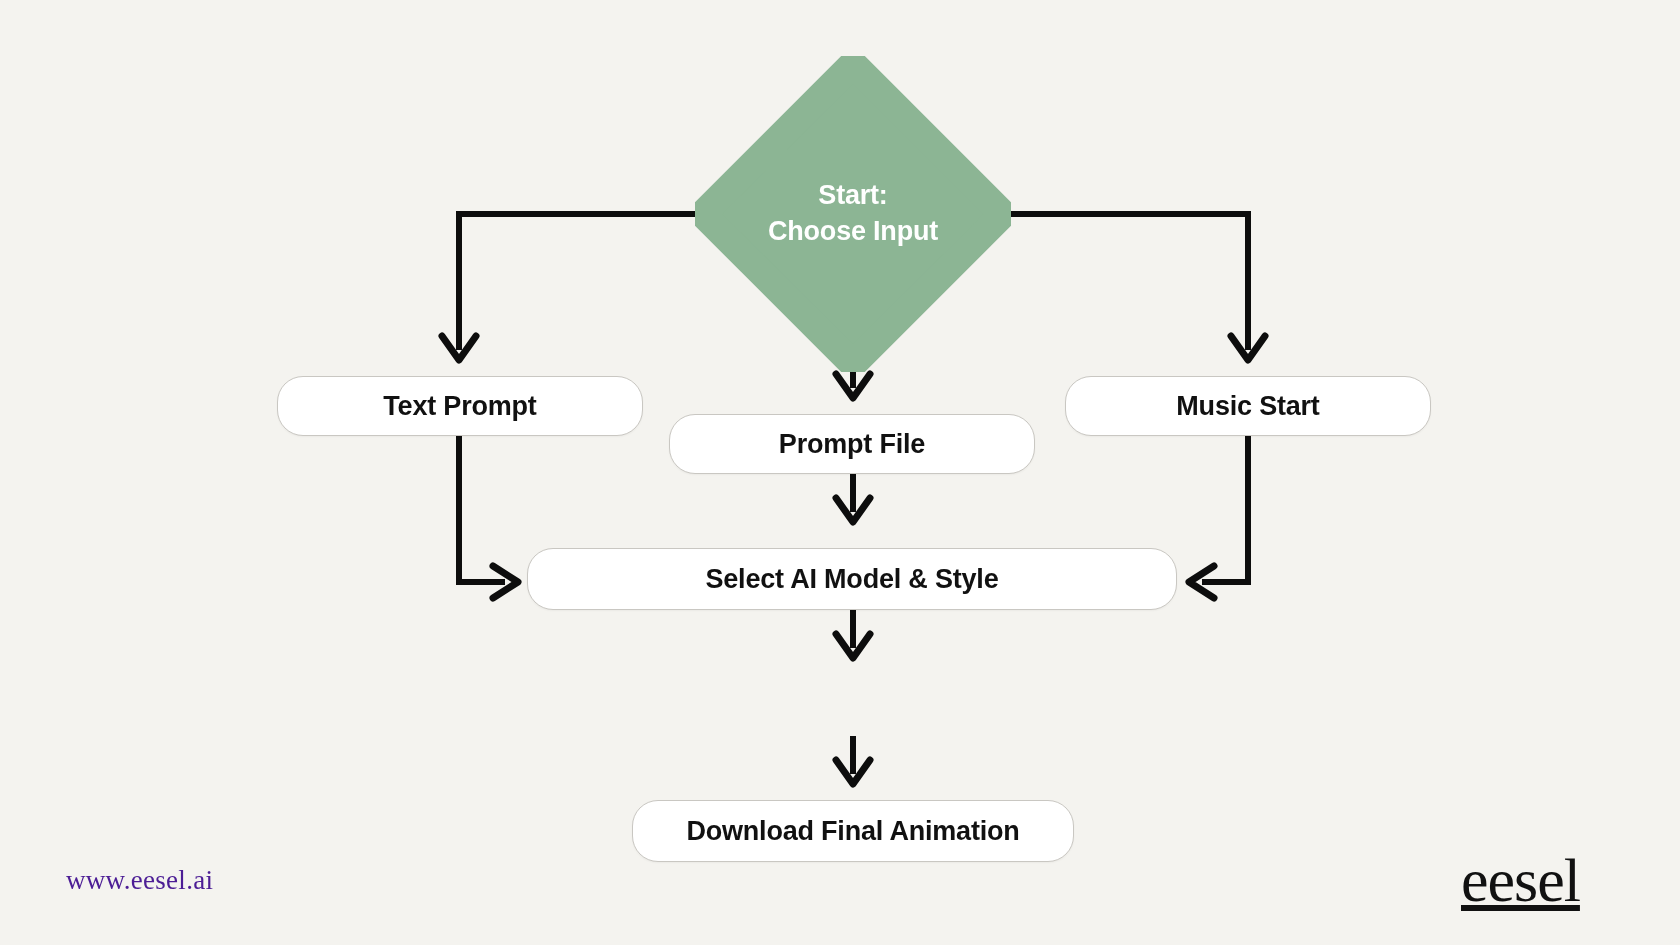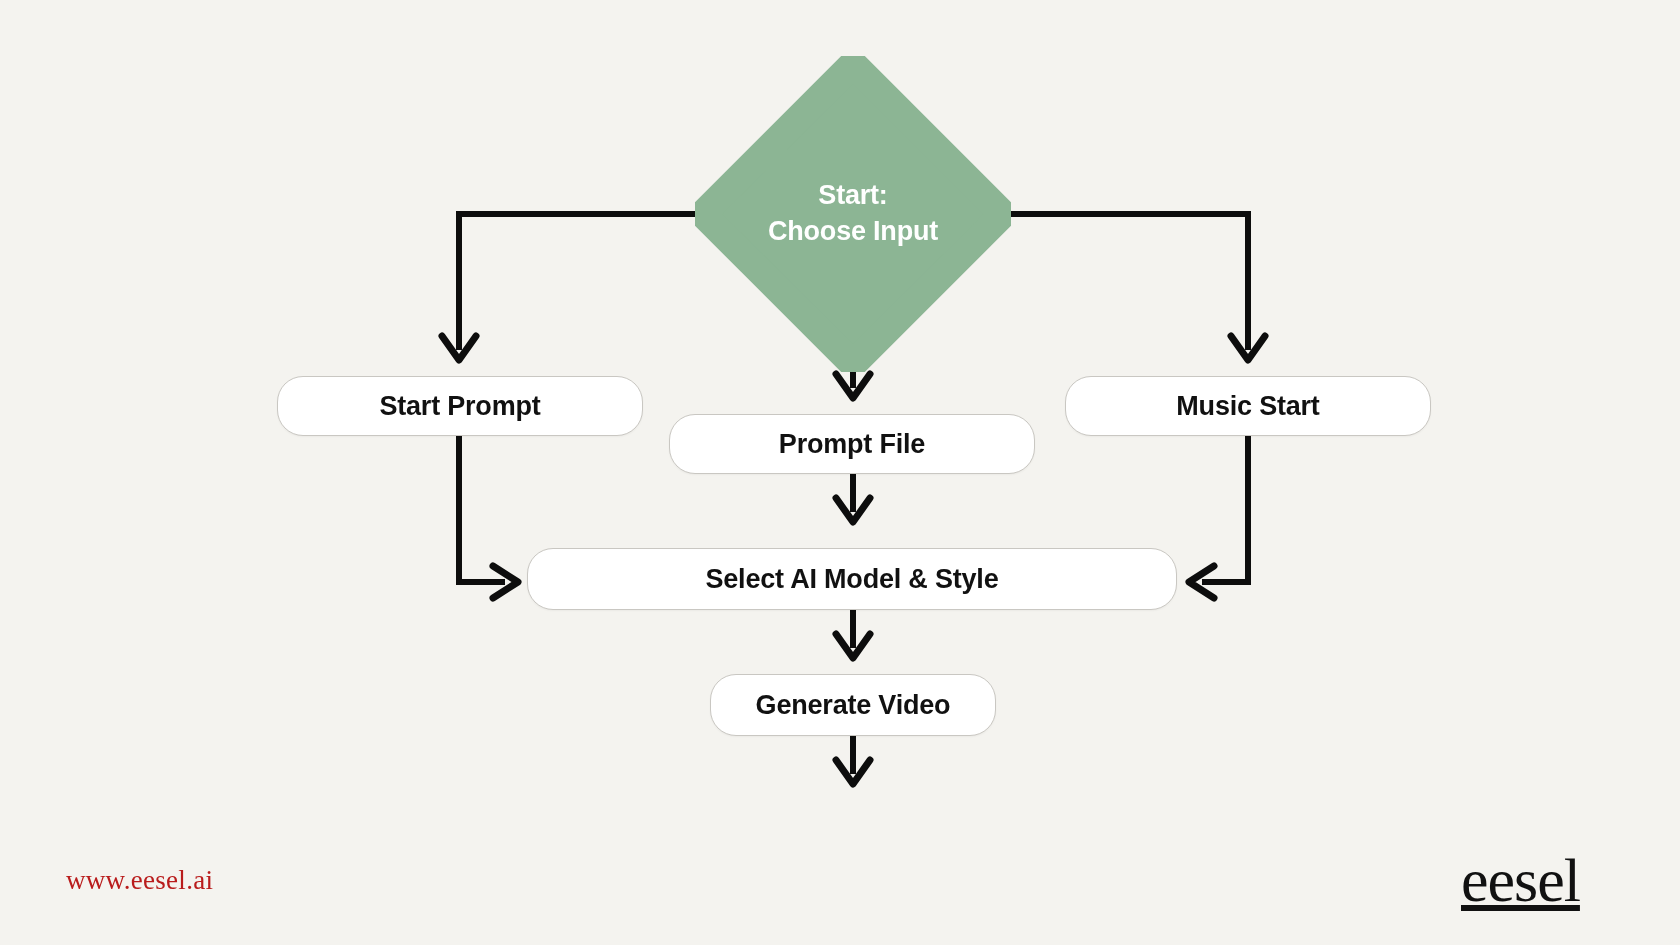--- a/index.html
+++ b/index.html
@@ -74,21 +74,21 @@
     z-index: 2;
     white-space: pre-line;
   }
 
   .footer-url {
     position: absolute;
     left: 54px;
     top: 865px;
     font-family: "Liberation Serif", serif;
     font-size: 27px;
-    color: #b91c1c;
+    color: #4c1d95;
     letter-spacing: 0.3px;
   }
 
   .brand-logo {
     position: absolute;
     left: 1449px;
     top: 849px;
     font-family: "Liberation Serif", serif;
     font-size: 62px;
     color: #111111;
@@ -140,37 +140,37 @@
   <div class="node node-diamond" style="left:683px; top:56px; width:316px; height:316px;">
     <svg class="diamond-shape" viewBox="0 0 316 316" xmlns="http://www.w3.org/2000/svg">
       <path d="M 158 8 L 308 158 L 158 308 L 8 158 Z" fill="#8cb594" stroke="none" stroke-linejoin="round" stroke-width="30" style="paint-order:stroke"></path>
       <path d="M 158 8 L 308 158 L 158 308 L 8 158 Z" fill="#8cb594" stroke="#8cb594" stroke-width="28" stroke-linejoin="round"></path>
     </svg>
     <span class="diamond-label">Start:
 Choose Input</span>
   </div>
 
   <div class="node node-box" style="left:265px; top:376px; width:366px; height:60px;">
-    <span>Start Prompt</span>
+    <span>Text Prompt</span>
   </div>
 
   <div class="node node-box" style="left:657px; top:414px; width:366px; height:60px;">
     <span>Prompt File</span>
   </div>
 
   <div class="node node-box" style="left:1053px; top:376px; width:366px; height:60px;">
     <span>Music Start</span>
   </div>
 
   <div class="node node-box" style="left:515px; top:548px; width:650px; height:62px;align-items:center;">
     <span>Select AI Model &amp; Style</span>
   </div>
 
-  <div class="node node-box" style="left:698px; top:674px; width:286px; height:62px;">
-    <span>Generate Video</span>
+
+  <div class="node node-box" style="left:620px; top:800px; width:442px; height:62px;">
+    <span>Download Final Animation</span>
   </div>
-
 
   <div class="footer-url">www.eesel.ai</div>
 
   <div class="brand-logo">eesel</div>
 
 </div>
 
 </body></html>

